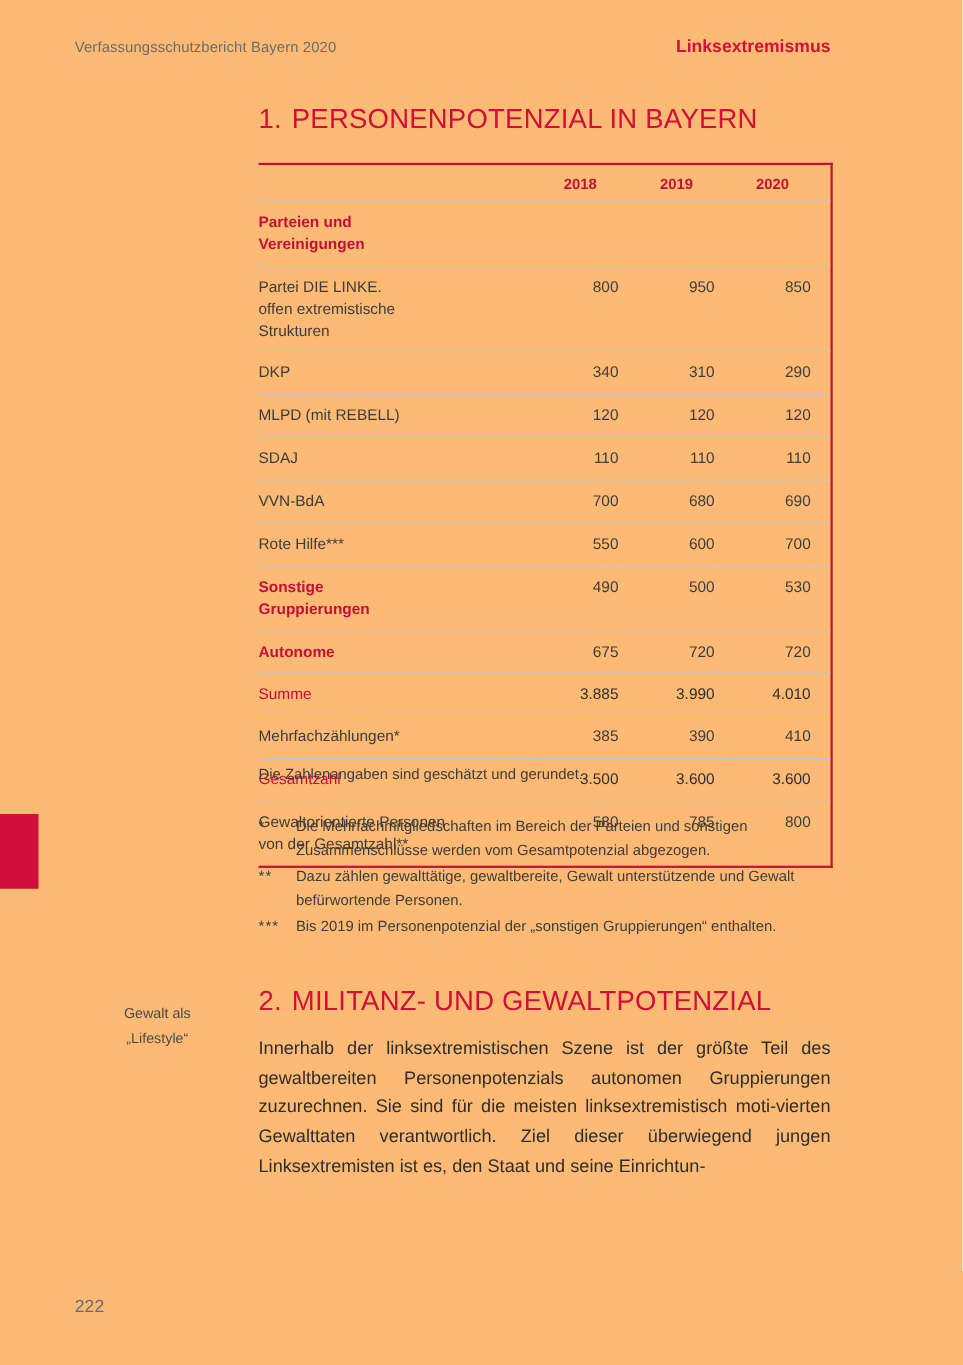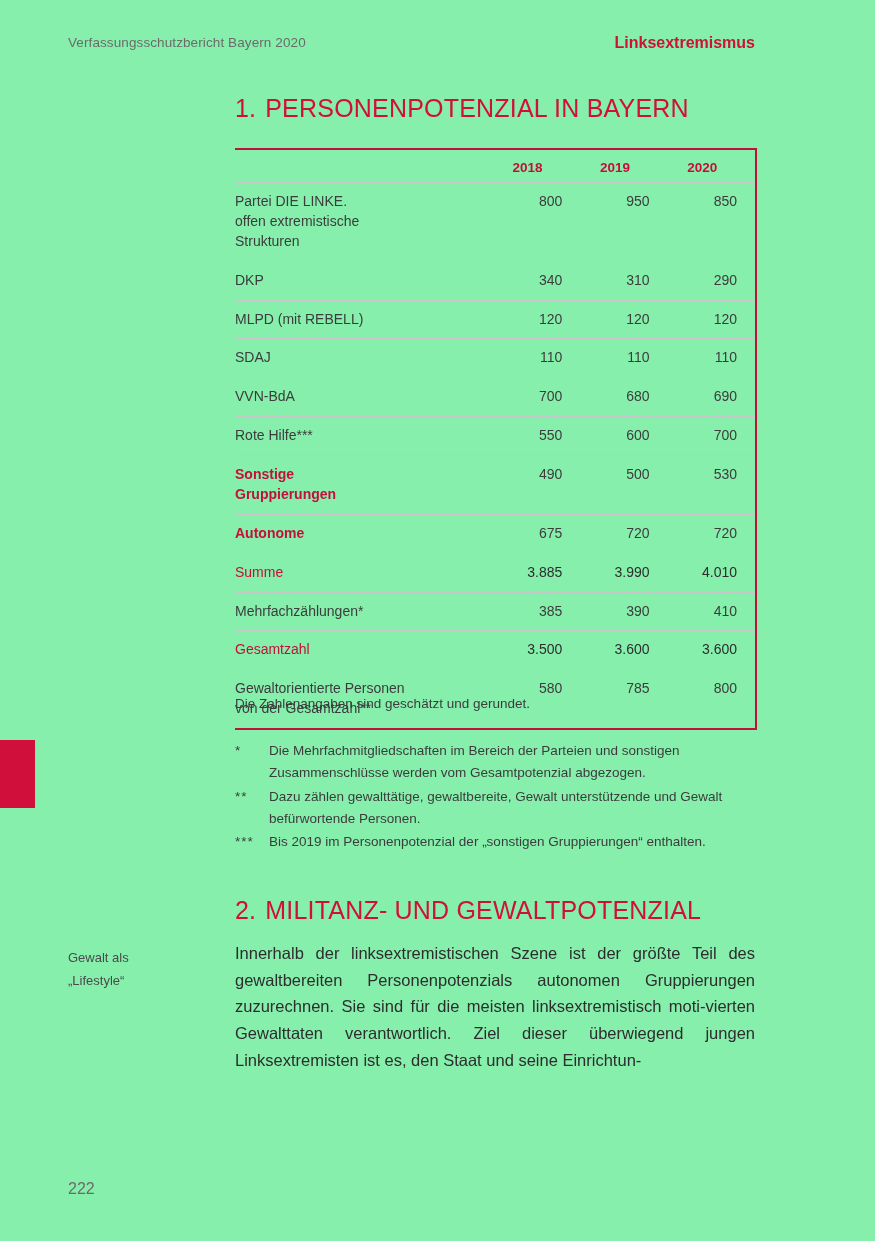--- a/index.html
+++ b/index.html
@@ -4,21 +4,21 @@
 <style>
   html, body {
     margin: 0;
     padding: 0;
     background: #ffffff;
   }
   .page {
     position: relative;
     width: 875px;
     height: 1241px;
-    background: #86efac;
+    background: #fdba74;
     font-family: "Liberation Sans", sans-serif;
     color: #3c3c3c;
     overflow: hidden;
   }
 
   
   .runhead {
     position: absolute;
     top: 35px;
     left: 68px;
@@ -146,25 +146,26 @@
     flex: 0 0 34px;
     white-space: pre;
     letter-spacing: 1px;
   }
   .fn-text { flex: 1 1 auto; }
 
   
   .margin-note {
     position: absolute;
     left: 68px;
-    top: 947px;
+    top: 910px;
     width: 150px;
     font-size: 13px;
     line-height: 1.75;
     color: #4a4a4a;
+    text-align: center;
   }
 
   
   .bodycopy {
     position: absolute;
     left: 235px;
     top: 940px;
     width: 520px;
     font-size: 16.5px;
     line-height: 1.62;
@@ -210,20 +211,26 @@
       </colgroup>
       <thead>
         <tr>
           <th class="th-label"></th>
           <th class="pad-r">2018</th>
           <th class="pad-r">2019</th>
           <th class="pad-r">2020</th>
         </tr>
       </thead>
       <tbody id="table-body">
+          <tr class="accent">
+            <td class="label">Parteien und<br>Vereinigungen</td>
+            <td class="num"></td>
+            <td class="num"></td>
+            <td class="num"></td>
+          </tr>
           <tr class="normal">
             <td class="label">Partei DIE LINKE.<br>offen extremistische<br>Strukturen</td>
             <td class="num">800</td>
             <td class="num">950</td>
             <td class="num">850</td>
           </tr>
           <tr class="normal">
             <td class="label">DKP</td>
             <td class="num">340</td>
             <td class="num">310</td>

